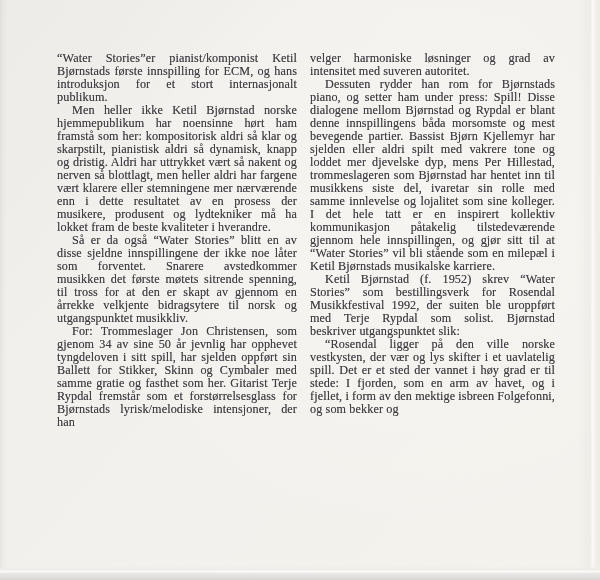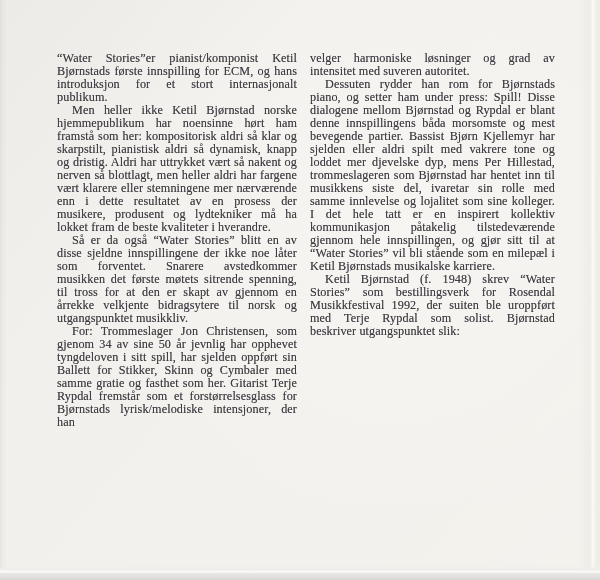--- a/index.html
+++ b/index.html
@@ -76,17 +76,18 @@
   <div class="page-left-edge"></div>
   <div class="col col-left">
       <p class="noindent">“Water Stories”er pianist/komponist Ketil Bjørnstads første innspilling for ECM, og hans introduksjon for et stort internasjonalt publikum.</p>
       <p>Men heller ikke Ketil Bjørnstad norske hjemmepublikum har noensinne hørt ham framstå som her: kompositorisk aldri så klar og skarpstilt, pianistisk aldri så dynamisk, knapp og dristig. Aldri har uttrykket vært så nakent og nerven så blottlagt, men heller aldri har fargene vært klarere eller stemningene mer nærværende enn i dette resultatet av en prosess der musikere, produsent og lydtekniker må ha lokket fram de beste kvaliteter i hverandre.</p>
       <p>Så er da også “Water Stories” blitt en av disse sjeldne innspillingene der ikke noe låter som forventet. Snarere avstedkommer musikken det første møtets sitrende spenning, til tross for at den er skapt av gjennom en årrekke velkjente bidragsytere til norsk og utgangspunktet musikkliv.</p>
       <p>For: Trommeslager Jon Christensen, som gjenom 34 av sine 50 år jevnlig har opphevet tyngdeloven i sitt spill, har sjelden oppført sin Ballett for Stikker, Skinn og Cymbaler med samme gratie og fasthet som her. Gitarist Terje Rypdal fremstår som et forstørrelsesglass for Bjørnstads lyrisk/melodiske intensjoner, der han</p>
     </div>
   <div class="col col-right">
       <p class="noindent">velger harmoniske løsninger og grad av intensitet med suveren autoritet.</p>
       <p>Dessuten rydder han rom for Bjørnstads piano, og setter ham under press: Spill! Disse dialogene mellom Bjørnstad og Rypdal er blant denne innspillingens båda morsomste og mest bevegende partier. Bassist Bjørn Kjellemyr har sjelden eller aldri spilt med vakrere tone og loddet mer djevelske dyp, mens Per Hillestad, trommeslageren som Bjørnstad har hentet inn til musikkens siste del, ivaretar sin rolle med samme innlevelse og lojalitet som sine kolleger. I det hele tatt er en inspirert kollektiv kommunikasjon påtakelig tilstedeværende gjennom hele innspillingen, og gjør sitt til at “Water Stories” vil bli stående som en milepæl i Ketil Bjørnstads musikalske karriere.</p>
-      <p>Ketil Bjørnstad (f. 1948) skrev “Water Stories” som bestillingsverk for Rosendal Musikkfestival 1992, der suiten ble uroppført med Terje Rypdal som solist. Bjørnstad beskriver utgangspunktet slik:</p>
+      <p>Ketil Bjørnstad (f. 1952) skrev “Water Stories” som bestillingsverk for Rosendal Musikkfestival 1992, der suiten ble uroppført med Terje Rypdal som solist. Bjørnstad beskriver utgangspunktet slik:</p>
+      <p>“Rosendal ligger på den ville norske vestkysten, der vær og lys skifter i et uavlatelig spill. Det er et sted der vannet i høy grad er til stede: I fjorden, som en arm av havet, og i fjellet, i form av den mektige isbreen Folgefonni, og som bekker og</p>
     </div>
   <div class="page-right-edge"></div>
   <div class="page-bottom-edge"></div>
 </div>
 
 </body></html>

